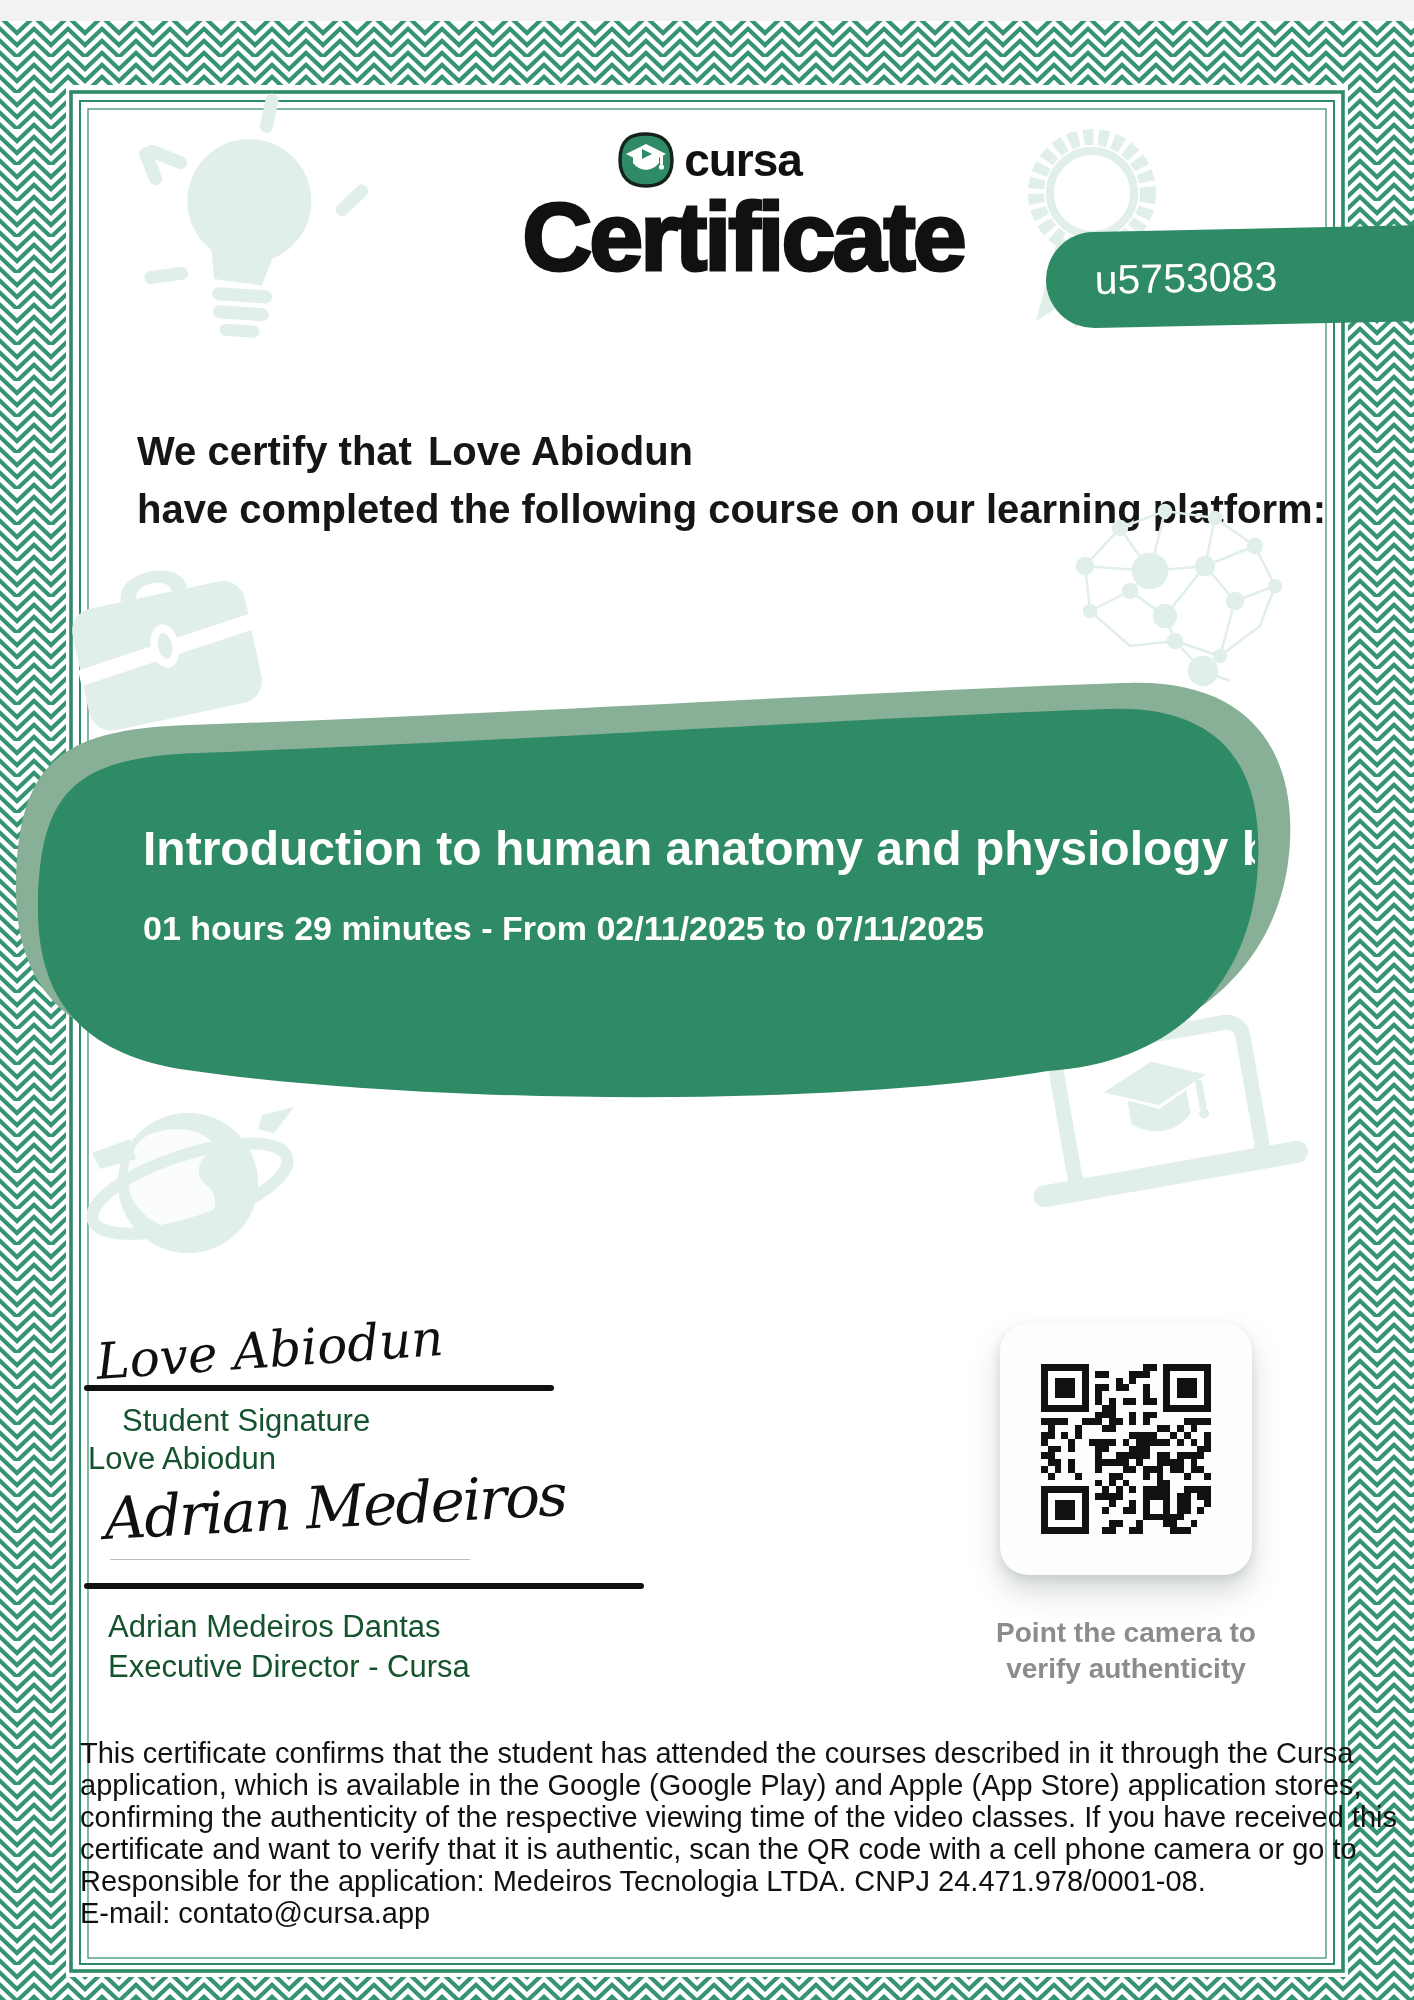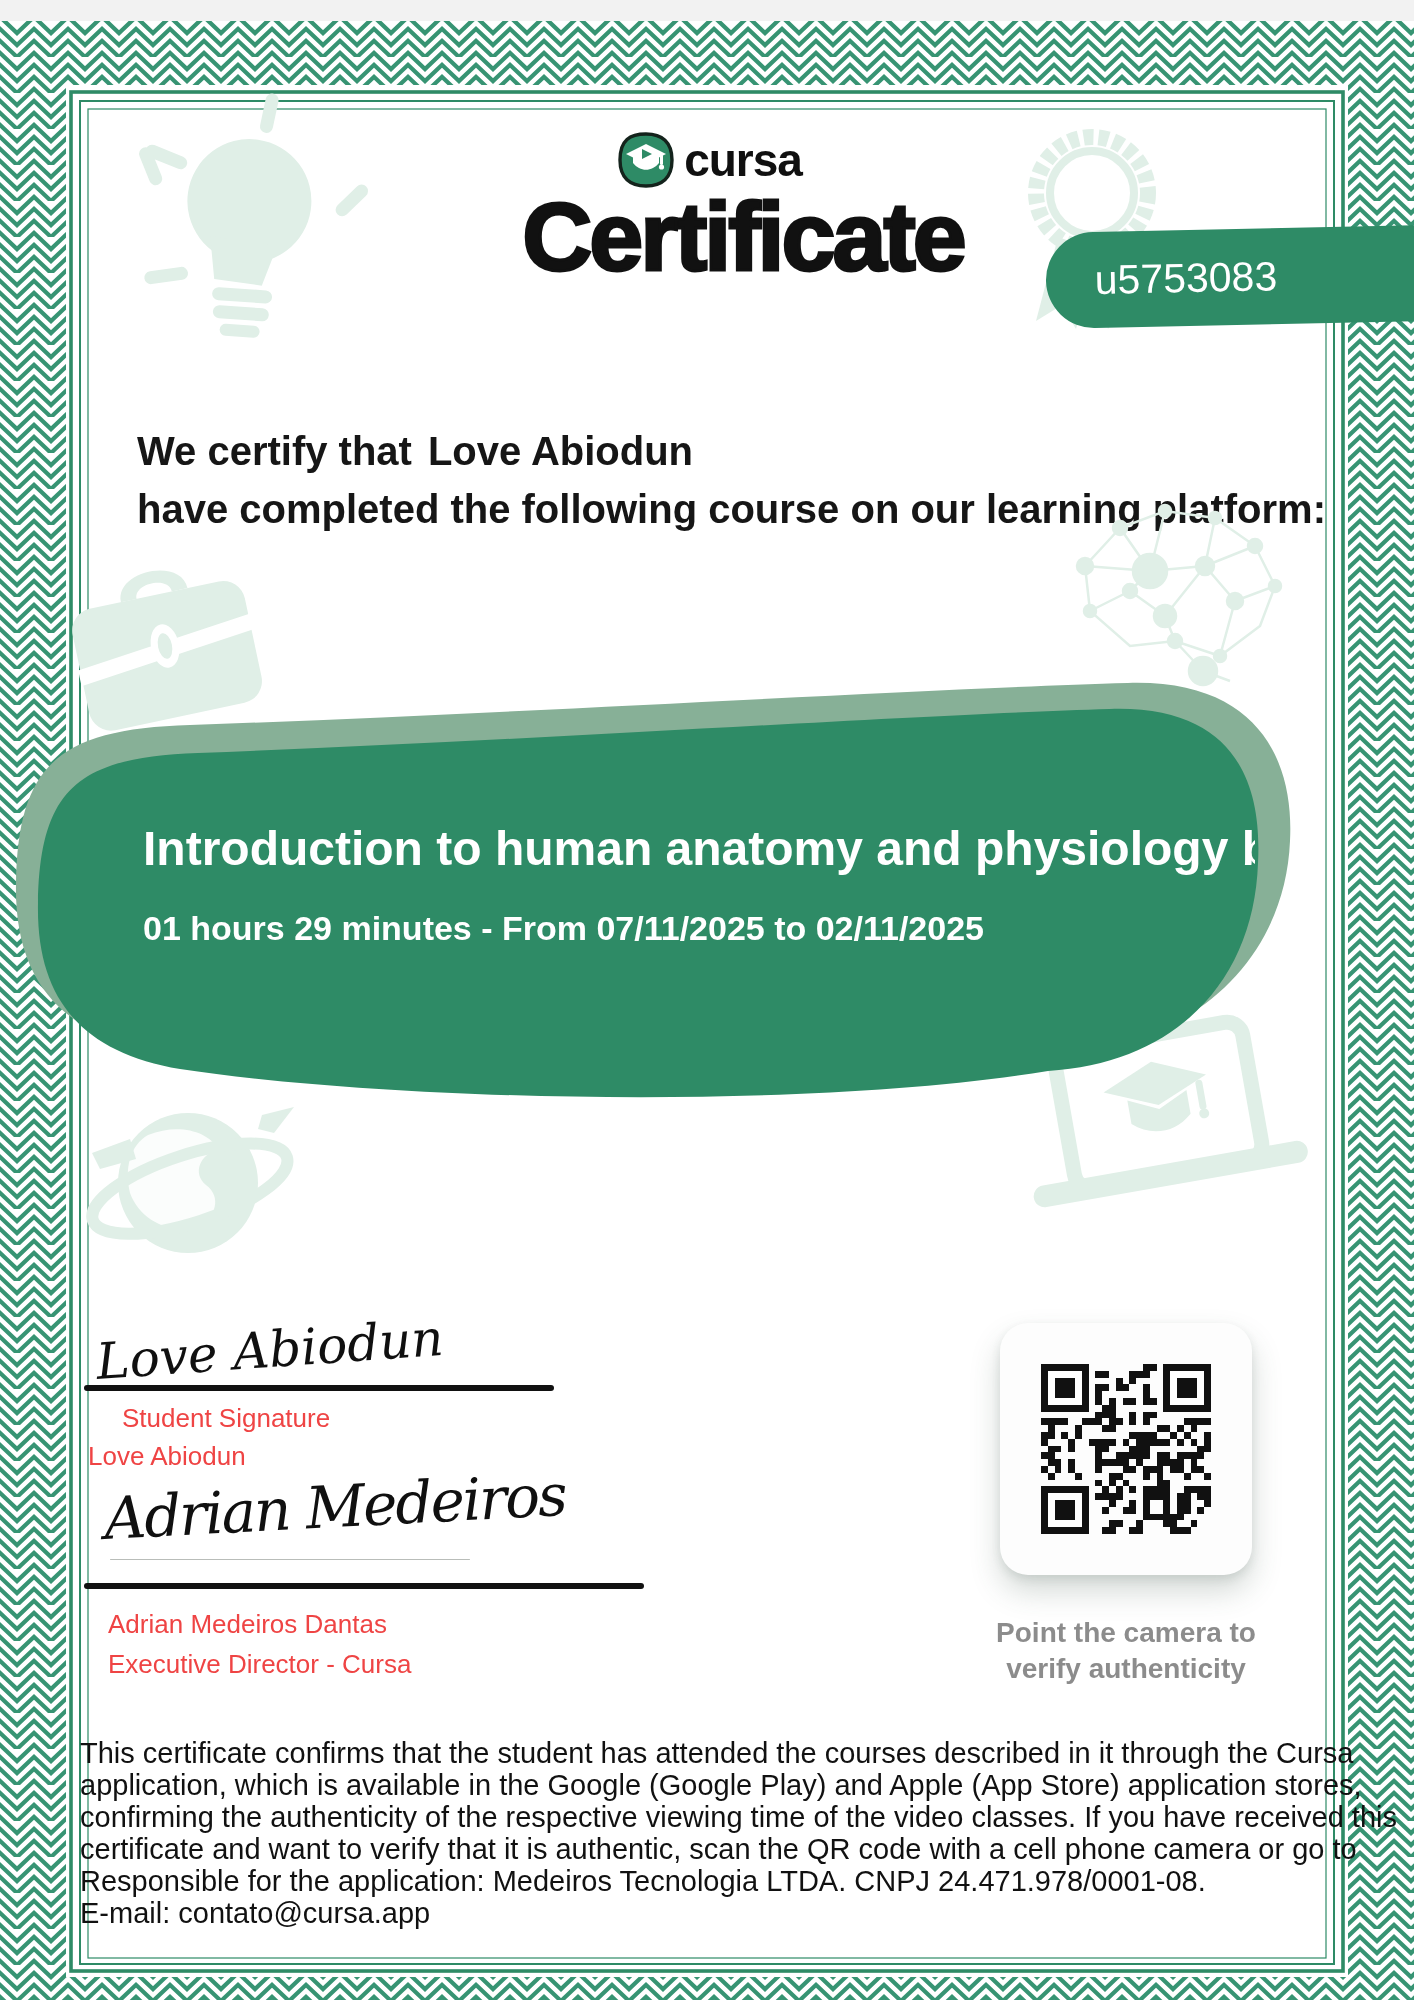--- a/index.html
+++ b/index.html
@@ -46,21 +46,21 @@
   .script{
     font-family:"DejaVu Serif","Liberation Serif",serif;font-style:italic;color:#101010;
     white-space:nowrap;z-index:5;
   }
   .sig1-script{position:absolute;left:96px;top:1300px;font-size:50px;transform:rotate(-4deg);}
   .sig2-script{position:absolute;left:104px;top:1452px;font-size:58px;transform:rotate(-3deg);letter-spacing:-2px;}
   .sig-line{position:absolute;background:#111;height:6px;border-radius:3px;z-index:4;}
   .sig-line.l1{left:84px;top:1364px;width:470px;}
   .sig-line.hair{left:110px;top:1538px;width:360px;height:1px;background:#b9bdb9;}
   .sig-line.l2{left:84px;top:1562px;width:560px;}
-  .sig-label{position:absolute;font-size:26px;color:#ef4444;z-index:5;}
+  .sig-label{position:absolute;font-size:31px;color:#14532d;z-index:5;}
   .lab-sigcap{left:122px;top:1382px;}
   .lab-signame{left:88px;top:1420px;}
   .lab-dirname{left:108px;top:1588px;}
   .lab-dirrole{left:108px;top:1628px;text-align:center;}
 
   
   .qr-card{
     position:absolute;left:1000px;top:1302px;width:252px;height:252px;background:#fdfdfd;
     border-radius:28px;z-index:5;
     box-shadow:0 16px 30px rgba(60,80,70,.22),0 4px 10px rgba(60,80,70,.12);
@@ -195,21 +195,21 @@
   <div class="id-pill">
     <span>u5753083</span>
   </div>
 
   <div class="intro1">
     <span>We certify that</span><span class="name">Love Abiodun</span>
   </div>
   <div class="intro2">have completed the following course on our learning platform:</div>
 
   <div class="course-title">Introduction to human anatomy and physiology by WCTCFire</div>
-  <div class="course-details">01 hours 29 minutes - From 07/11/2025 to 02/11/2025</div>
+  <div class="course-details">01 hours 29 minutes - From 02/11/2025 to 07/11/2025</div>
 
   <div class="script sig1-script">Love Abiodun</div>
   <div class="sig-line l1"></div>
   <div class="sig-label lab-sigcap">Student Signature</div>
   <div class="sig-label lab-signame">Love Abiodun</div>
 
   <div class="script sig2-script">Adrian Medeiros</div>
   <div class="sig-line hair"></div>
   <div class="sig-line l2"></div>
   <div class="sig-label lab-dirname">Adrian Medeiros Dantas</div>

